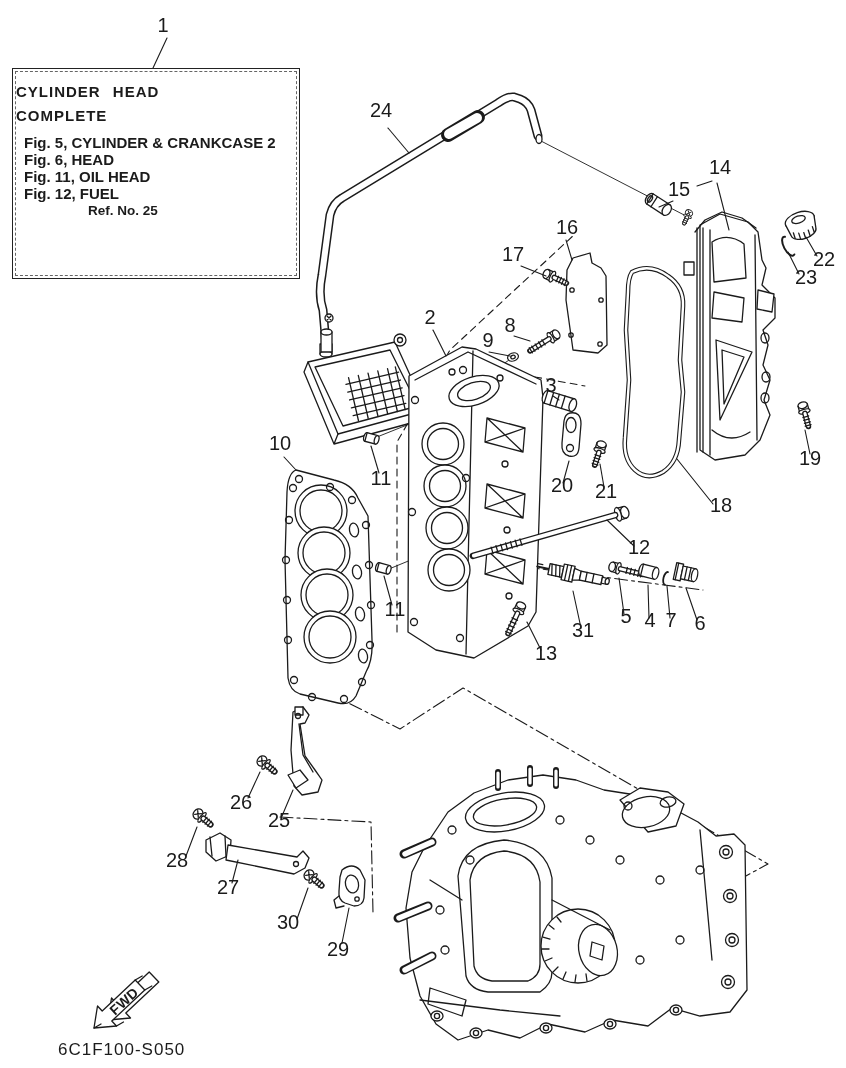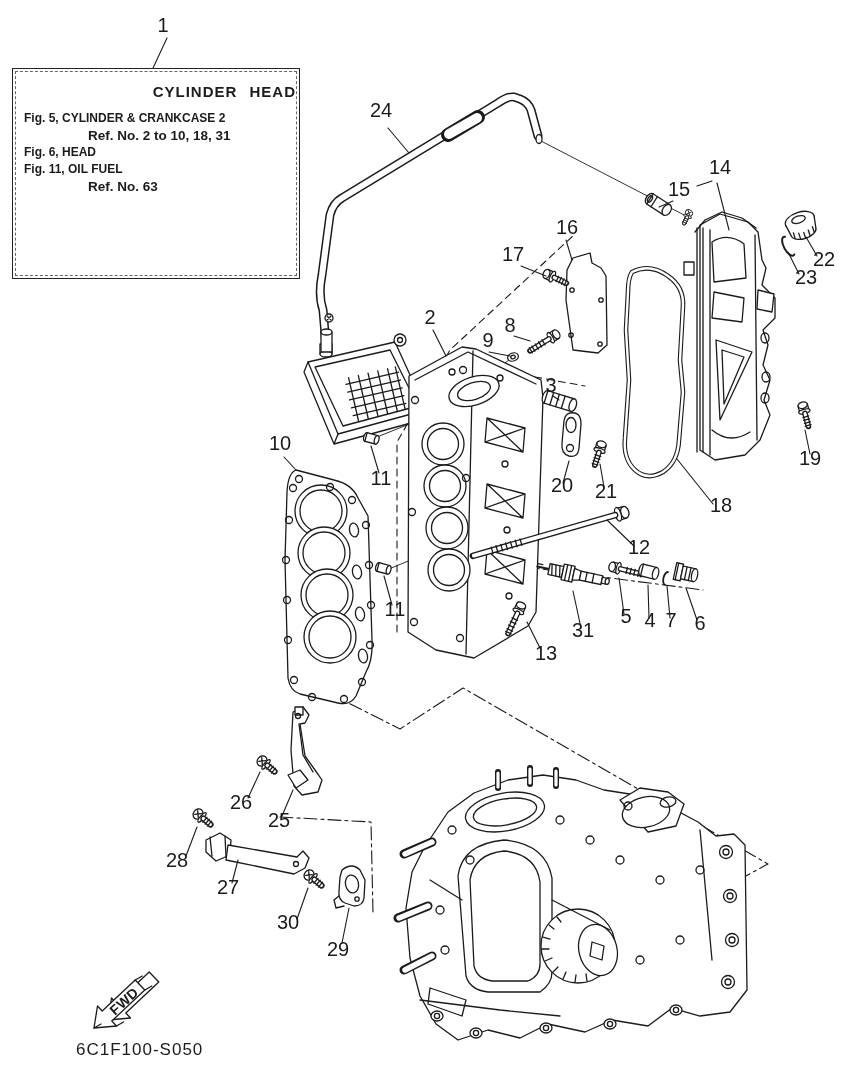--- a/index.html
+++ b/index.html
@@ -4,25 +4,25 @@
 <style>
   html,body{margin:0;padding:0;background:#fff;}
   #page{position:relative;width:846px;height:1068px;background:#fff;overflow:hidden;
         font-family:"Liberation Sans",sans-serif;color:#1b1b1b;}
   svg{position:absolute;left:0;top:0;}
   .co{font-family:"Liberation Sans",sans-serif;font-size:20px;fill:#1b1b1b;}
   #infobox{position:absolute;left:12px;top:68px;width:288px;height:211px;
            border:1.6px solid #222;background:#fff;box-sizing:border-box;}
   #infobox .inner{position:absolute;left:2px;top:2px;right:2px;bottom:2px;
            border:1px dashed #666;padding-top:8px;box-sizing:border-box;}
-  .ib-title{font-size:15px;font-weight:700;text-align:right;letter-spacing:1px;
+  .ib-title{font-size:15px;font-weight:700;text-align:left;letter-spacing:1px;
             word-spacing:7px;line-height:24px;}
-  .ib-entry{font-size:12px;font-weight:700;line-height:17px;padding-left:8px;}
+  .ib-entry{font-size:15px;font-weight:700;line-height:17px;padding-left:8px;}
   .ib-ref{font-size:13.5px;font-weight:700;line-height:17px;padding-left:72px;}
-  #code{position:absolute;left:76px;top:1040px;font-size:17px;letter-spacing:1px;}
+  #code{position:absolute;left:58px;top:1040px;font-size:17px;letter-spacing:1px;}
 </style>
 </head>
 <body>
 
 <div id="page">
 
 <svg width="846" height="1068" viewBox="0 0 846 1068">
 <defs>
   <g id="screw">
     <ellipse cx="0" cy="0" rx="4.6" ry="5.4" fill="#fff"></ellipse>
@@ -429,25 +429,26 @@
     <path fill="#fff" d="M 94 1028 L 97.5 1006 L 102.2 1011 L 135.2 980 L 144.8 990 L 111.8 1021 L 116.5 1026 Z"></path>
     <path d="M 144.8 990 L 151.8 986 M 135.2 980 L 142.2 976 M 116.5 1026 L 123.5 1022 M 94 1028 L 101 1024"></path>
     <text x="124" y="1006" transform="rotate(-42 124 1001)" text-anchor="middle" stroke="none" fill="#1b1b1b" style="font-size:14px;font-weight:700;letter-spacing:0.5px;font-family:'Liberation Sans',sans-serif">FWD</text>
   </g>
 </g>
 </svg>
 
 <div id="infobox">
   <div class="inner">
     <div class="ib-title">CYLINDER HEAD</div>
+    <div class="ib-title">COMPLETE</div>
     <div style="margin-top:6px">
       <div class="ib-entry">Fig. 5, CYLINDER &amp; CRANKCASE 2</div>
-      <div class="ib-ref">Ref. No. 2 to 10, 18, 31</div>
       <div class="ib-entry">Fig. 6, HEAD</div>
-      <div class="ib-entry">Fig. 11, OIL FUEL</div>
-      <div class="ib-ref">Ref. No. 63</div>
+      <div class="ib-entry">Fig. 11, OIL HEAD</div>
+      <div class="ib-entry">Fig. 12, FUEL</div>
+      <div class="ib-ref">Ref. No. 25</div>
     </div>
   </div>
 </div>
 
 <div id="code">6C1F100-S050</div>
 
 </div>
 
 </body></html>

